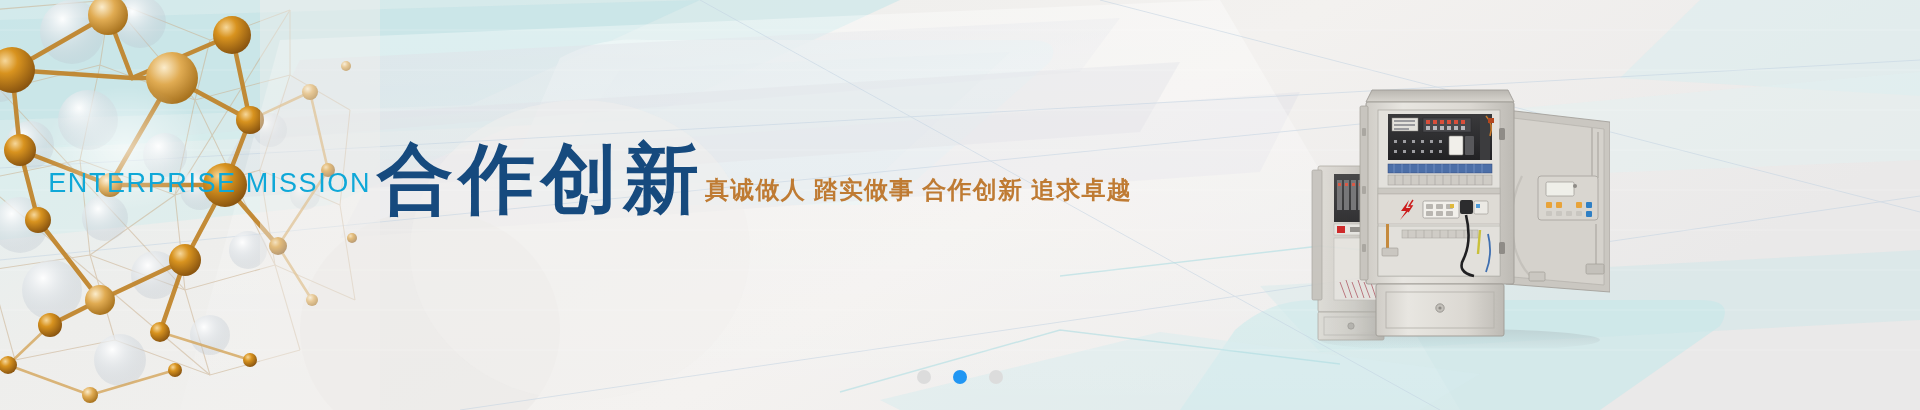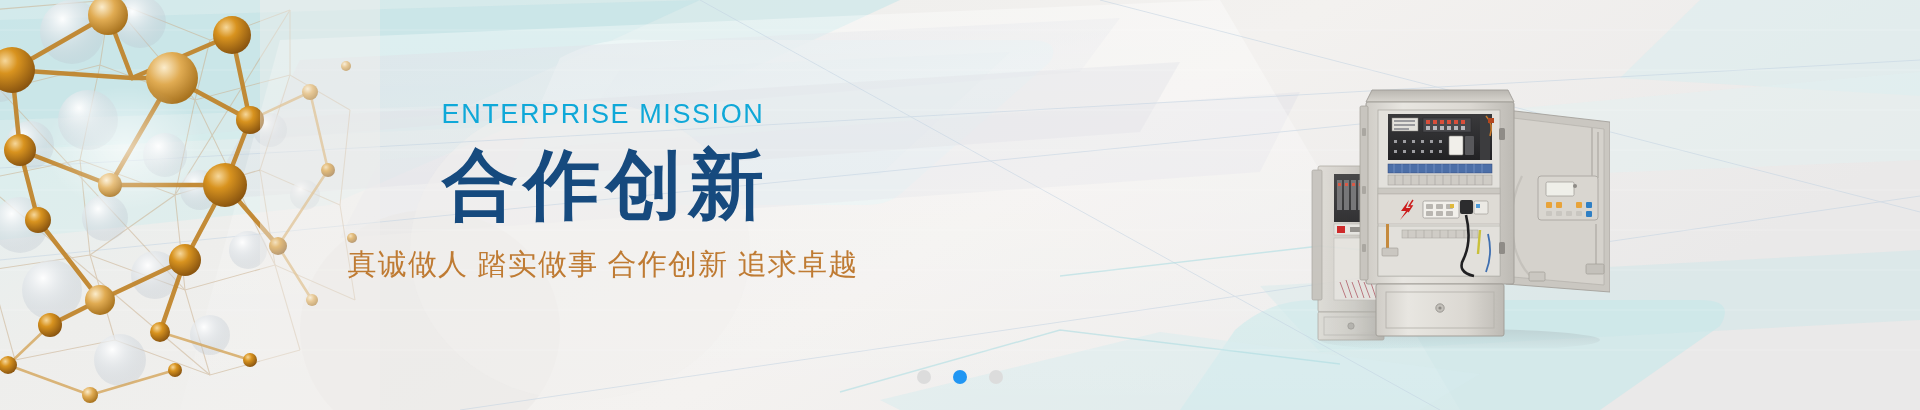--- a/index.html
+++ b/index.html
@@ -30,26 +30,24 @@
     pointer-events:none;
   }
   .molecule svg { width:100%; height:100%; display:block; }
 
   
   .text-block {
     position:absolute;
     left:0; top:0;
     width:1000px; height:410px;
     display:flex;
-    flex-direction:column;
     align-items:center;
     justify-content:center;
     padding-left:180px;
     padding-bottom:30px;
-    margin-left:13px;
   }
   .eyebrow {
     font-size:27px;
     letter-spacing:1.6px;
     color:#0fa8d8;
     font-weight:400;
     line-height:1;
     margin-bottom:14px;
     white-space:nowrap;
   }
@@ -57,26 +55,26 @@
     font-size:76px;
     font-weight:700;
     color:#164a7e;
     letter-spacing:6px;
     line-height:1.12;
     white-space:nowrap;
     margin-bottom:22px;
     text-indent:6px;
   }
   .subline {
-    font-size:29px;
+    font-size:24px;
     color:#bf7b33;
     letter-spacing:1.2px;
     line-height:1;
     white-space:nowrap;
-    font-weight:400;
+    font-weight:700;
   }
 
   
   .cabinet-wrap {
     position:absolute;
     right:310px;
     top:58px;
     width:300px;
     height:290px;
   }

